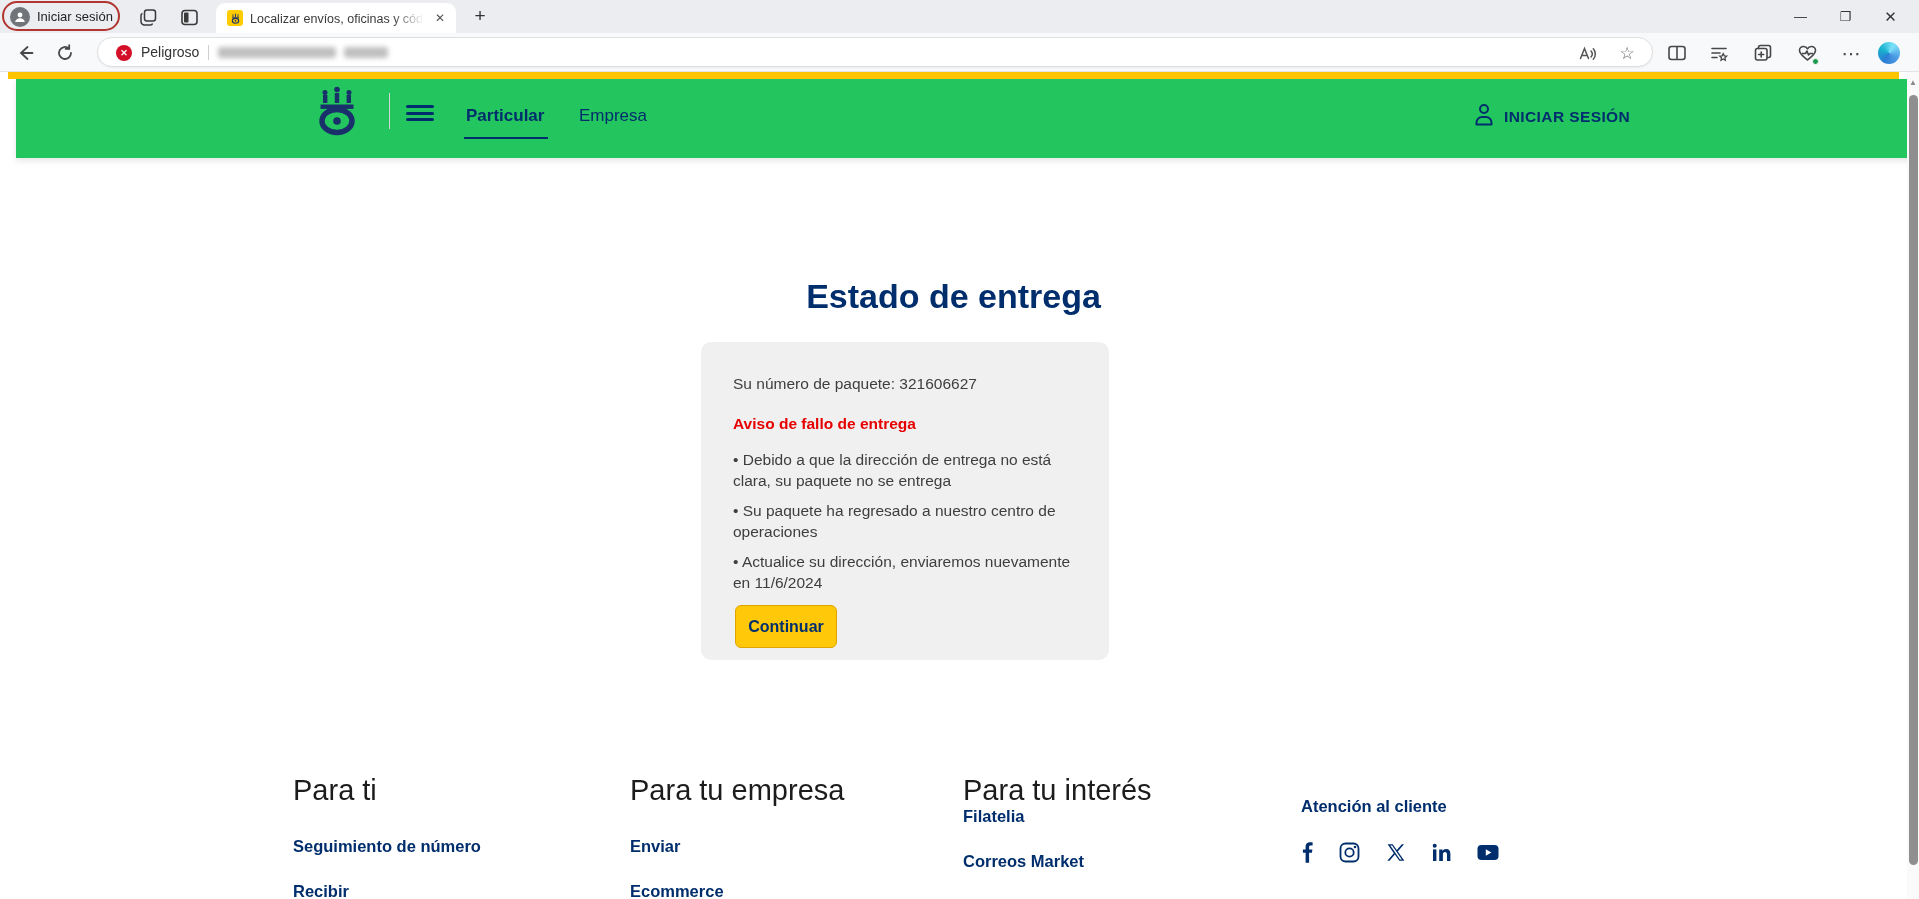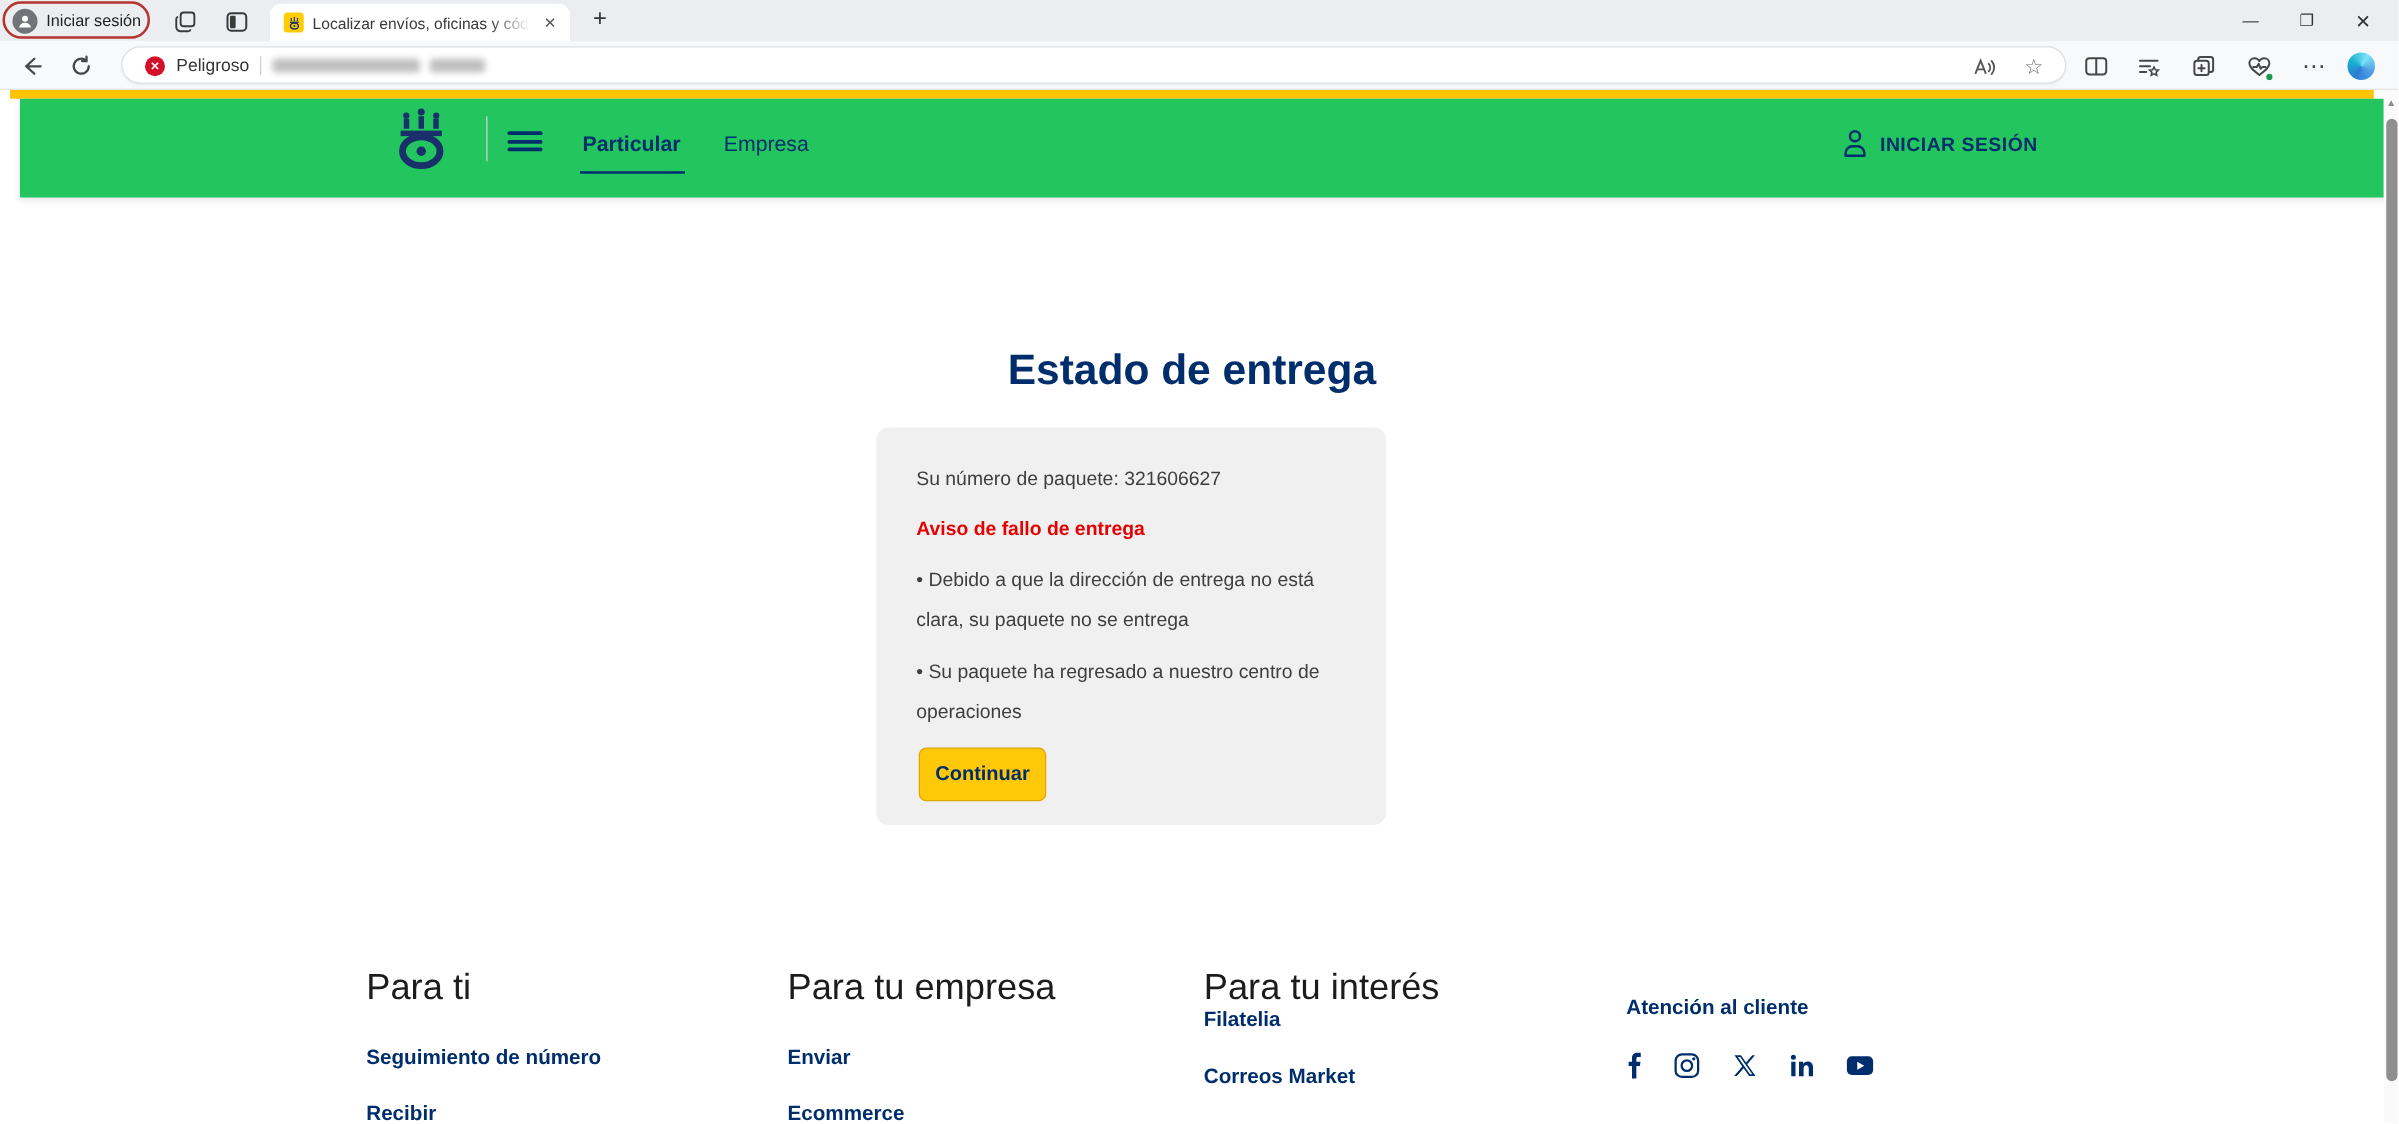--- a/index.html
+++ b/index.html
@@ -49,21 +49,21 @@
   .searchbox input { position:absolute; left:16px; top:1px; width:350px; height:46px; border:none; outline:none; font-size:16px; color:#444; font-family:"Liberation Sans",sans-serif; background:transparent; }
   .searchbox input::placeholder { color:#757575; opacity:1; }
   .search-glass { position:absolute; right:14px; top:14px; width:22px; height:22px; }
   .login { position:absolute; left:1458px; top:24px; display:flex; align-items:center; gap:10px; }
   .login-label { font-size:15.5px; font-weight:bold; color:#002e6d; letter-spacing:0.4px; }
 
   .main-title { position:absolute; top:205px; left:0; width:1907px; text-align:center; font-size:34px; font-weight:bold; color:#002e6d; }
   .card { position:absolute; left:701px; top:270px; width:408px; height:318px; background:#f0f0f0; border-radius:10px; padding:33px 30px 3px 32px; font-size:15.5px; color:#3e3e3e; }
   .card .pkg { margin-bottom:22px; }
   .card .alert { color:#e60000; font-weight:bold; margin-bottom:16px; }
-  .card .bullet { line-height:32px; margin-bottom:9px; }
+  .card .bullet { line-height:21px; margin-bottom:9px; }
   .cta { margin-top:3px; margin-left:2px; width:102px; height:43px; background:#ffc90a; border:1px solid #dfa400; border-radius:6px; font-family:"Liberation Sans",sans-serif; font-size:16px; font-weight:bold; color:#002e6d; cursor:pointer; }
 
   
   .fcol { position:absolute; }
   .fcol-h { font-size:29px; font-weight:400; color:#1c1c1c; }
   .flink { display:block; font-size:16.5px; font-weight:bold; color:#002e6d; text-decoration:none; }
   .svc-h { font-size:16.5px; font-weight:bold; color:#002e6d; }
   .social-row { position:absolute; left:1301px; top:770px; display:flex; gap:26px; align-items:center; }
   .social-row svg { display:block; }
 
@@ -234,20 +234,21 @@
       </div>
     </div>
 
     <h1 class="main-title">Estado de entrega</h1>
 
     <div class="card">
       <p class="pkg">Su número de paquete: 321606627</p>
       <p class="alert">Aviso de fallo de entrega</p>
       <p class="bullet">• Debido a que la dirección de entrega no está clara, su paquete no se entrega</p>
       <p class="bullet">• Su paquete ha regresado a nuestro centro de operaciones</p>
+      <p class="bullet">• Actualice su dirección, enviaremos nuevamente en 11/6/2024</p>
       <button class="cta">Continuar</button>
     </div>
 
     <div class="fcol" style="left:293px; top:702px;">
       <div class="fcol-h">Para ti</div>
       <a class="flink" style="margin-top:30px" href="#">Seguimiento de número</a>
       <a class="flink" style="margin-top:26px" href="#">Recibir</a>
 
     </div>
     <div class="fcol" style="left:630px; top:702px;">

